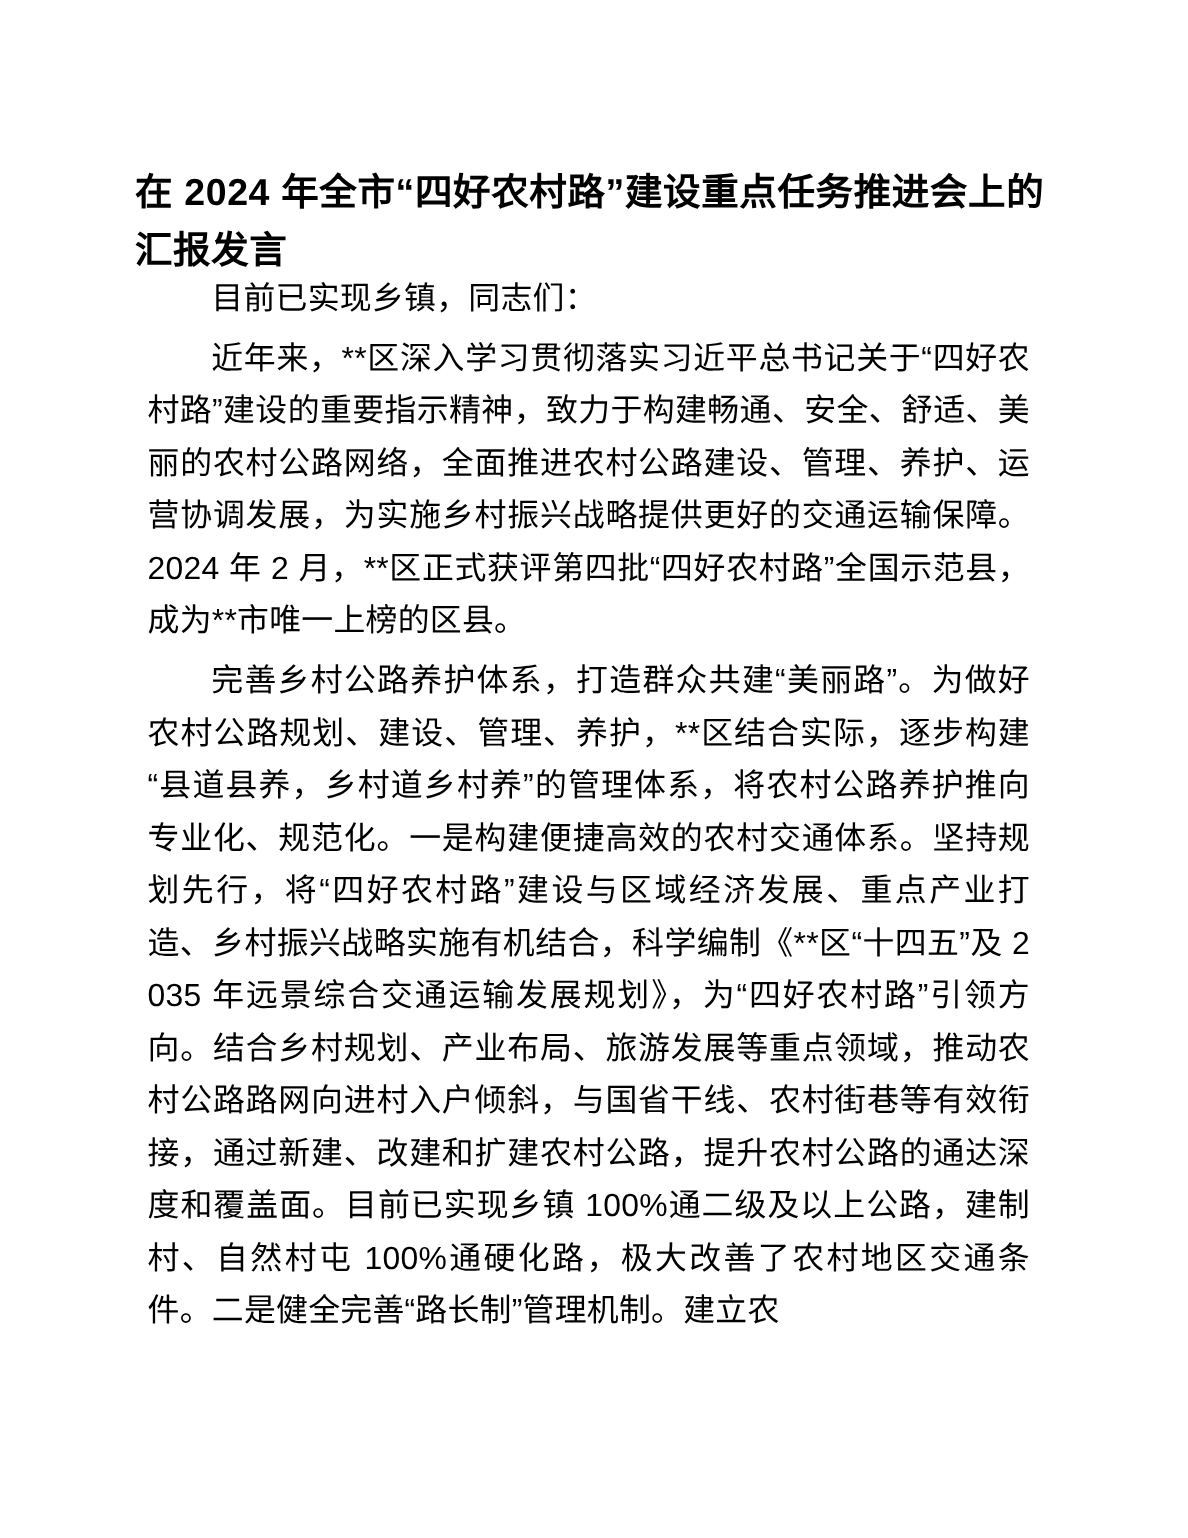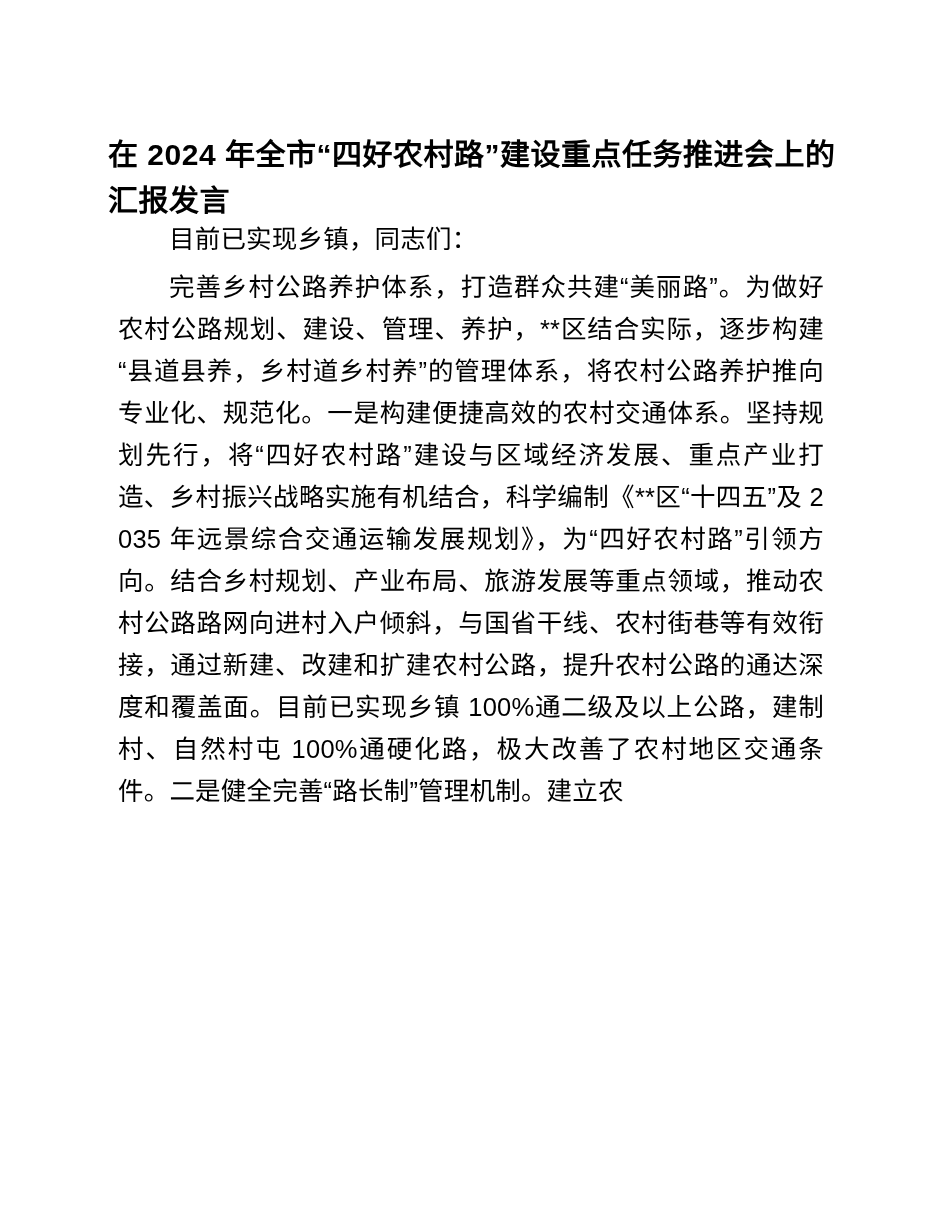--- a/index.html
+++ b/index.html
@@ -91,16 +91,17 @@
 </head>
 <body>
 
 <div class="page">
 
 
   <h1 class="doc-title">在 2024 年全市“四好农村路”建设重点任务推进会上的汇报发言</h1>
 
   <div class="doc-body">
     <p class="salutation">目前已实现乡镇，同志们：</p>
+    <p>近年来，**区深入学习贯彻落实习近平总书记关于“四好农村路”建设的重要指示精神，致力于构建畅通、安全、舒适、美丽的农村公路网络，全面推进农村公路建设、管理、养护、运营协调发展，为实施乡村振兴战略提供更好的交通运输保障。2024 年 2 月，**区正式获评第四批“四好农村路”全国示范县，成为**市唯一上榜的区县。</p>
     <p>完善乡村公路养护体系，打造群众共建“美丽路”。为做好农村公路规划、建设、管理、养护，**区结合实际，逐步构建“县道县养，乡村道乡村养”的管理体系，将农村公路养护推向专业化、规范化。一是构建便捷高效的农村交通体系。坚持规划先行，将“四好农村路”建设与区域经济发展、重点产业打造、乡村振兴战略实施有机结合，科学编制《**区“十四五”及 2035 年远景综合交通运输发展规划》，为“四好农村路”引领方向。结合乡村规划、产业布局、旅游发展等重点领域，推动农村公路路网向进村入户倾斜，与国省干线、农村街巷等有效衔接，通过新建、改建和扩建农村公路，提升农村公路的通达深度和覆盖面。目前已实现乡镇 100%通二级及以上公路，建制村、自然村屯 100%通硬化路，极大改善了农村地区交通条件。二是健全完善“路长制”管理机制。建立农</p>
   </div>
 
 </div>
 
 </body></html>

